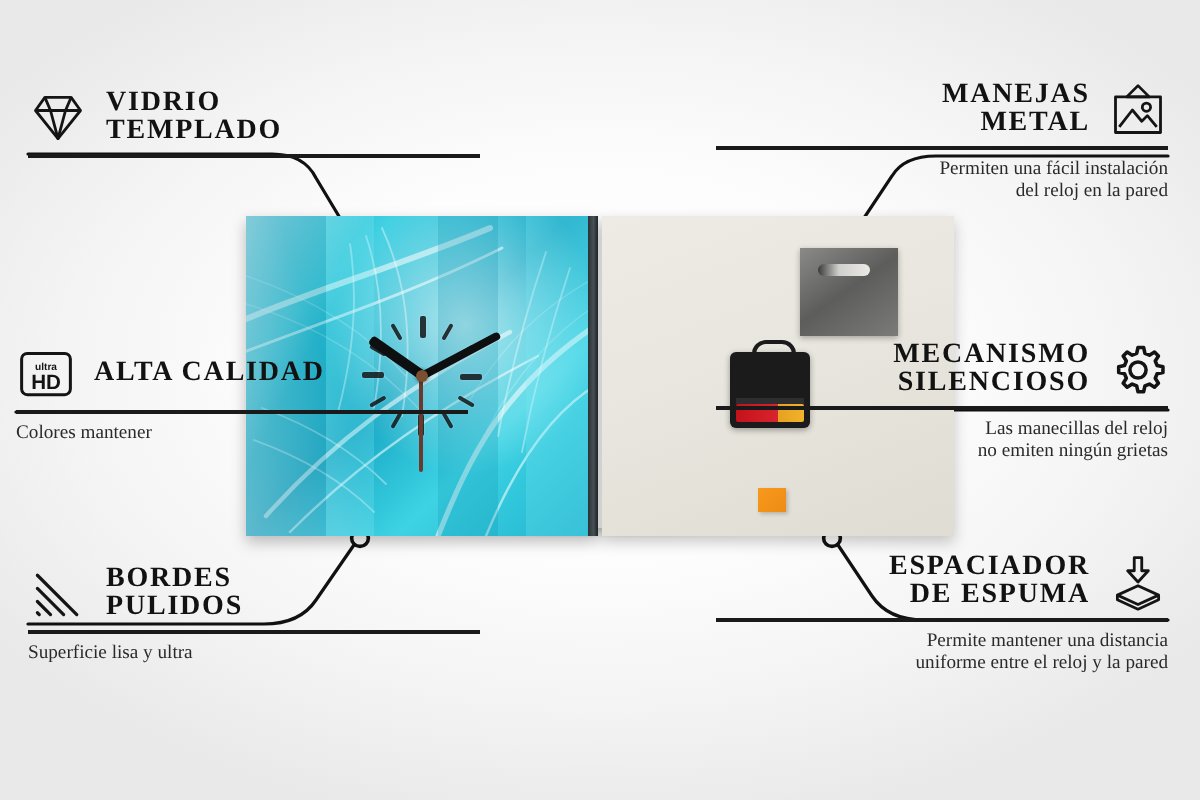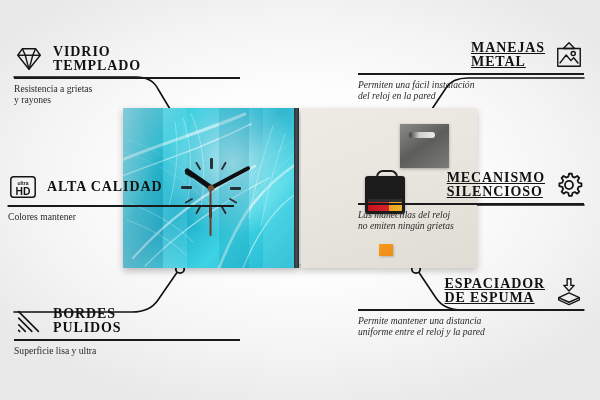--- a/index.html
+++ b/index.html
@@ -71,27 +71,27 @@
   .shadow{position:absolute;left:123px;top:264px;width:356px;height:12px;
     background:radial-gradient(ellipse 50% 60% at 50% 0%, rgba(0,0,0,.18), rgba(0,0,0,0) 72%);}
   
   .feat{position:absolute;width:226px;}
   .feat .head{display:flex;align-items:center;gap:9px;}
   .feat.right .head{flex-direction:row-reverse;justify-content:flex-start;}
   .feat .icon{flex:0 0 auto;width:30px;height:30px;display:block;}
   .feat .title{font-size:14px;line-height:14.5px;letter-spacing:.9px;color:#121212;
     text-transform:uppercase;font-weight:700;}
   .feat.left .title{text-align:left;}
-  .feat.right .title{text-decoration:underline;}
+  .feat.right .title{text-align:right;}
   .feat .rule{height:1.5px;background:#1a1a1a;margin:3px 0 4px;}
   .feat .desc{font-size:9.6px;line-height:11.4px;color:#2a2a2a;}
-  .feat.right .desc{font-style:italic;}
+  .feat.right .desc{text-align:right;}
   .f1{left:14px;top:44px;}
   .f2{left:8px;top:172px;}
-  .f3{left:14px;top:282px;margin-top:24px;}
+  .f3{left:14px;top:282px;}
   .f4{left:358px;top:40px;}
   .f5{left:358px;top:170px;}
   .f6{left:358px;top:276px;}
 </style>
 </head>
 <body>
 
 <div id="stage">
 
   <svg id="wires" viewBox="0 0 600 400">
@@ -220,24 +220,20 @@
           <path d="M4 12 H28"></path>
             <path d="M9 5 L12 12 L16 27 L20 12 L23 5"></path>
         </g>
       </svg>
       <div class="title">
         <div>VIDRIO</div>
         <div>TEMPLADO</div>
       </div>
     </div>
     <div class="rule"></div>
-    <div class="desc">
-      <div>Resistencia a grietas</div>
-      <div>y rayones</div>
-    </div>
   </div>
 
   <div class="feat left f2">
     <div class="head">
       <svg class="icon" viewBox="0 0 32 32">
         <rect x="3" y="5" width="26" height="22" rx="3" fill="none" stroke="#141414" stroke-width="1.6"></rect>
         <text x="16" y="14" font-family="Liberation Sans, sans-serif" font-size="5.4" font-weight="700" text-anchor="middle" fill="#141414">ultra</text>
         <text x="16" y="24" font-family="Liberation Sans, sans-serif" font-size="11" font-weight="700" text-anchor="middle" fill="#141414">HD</text>
       </svg>
       <div class="title">

